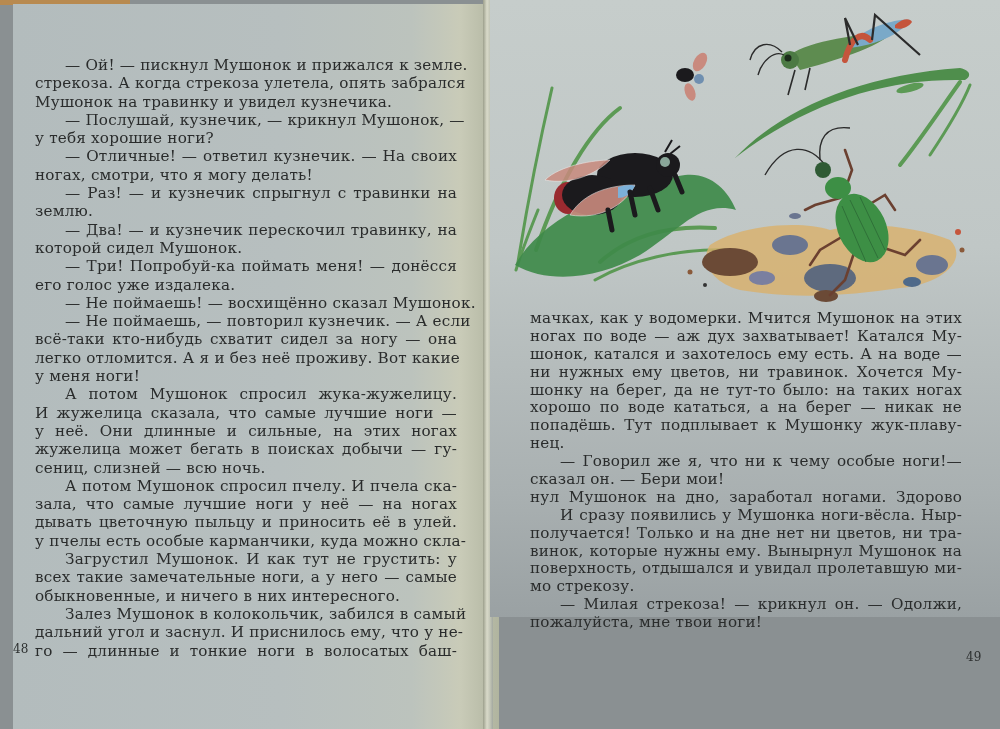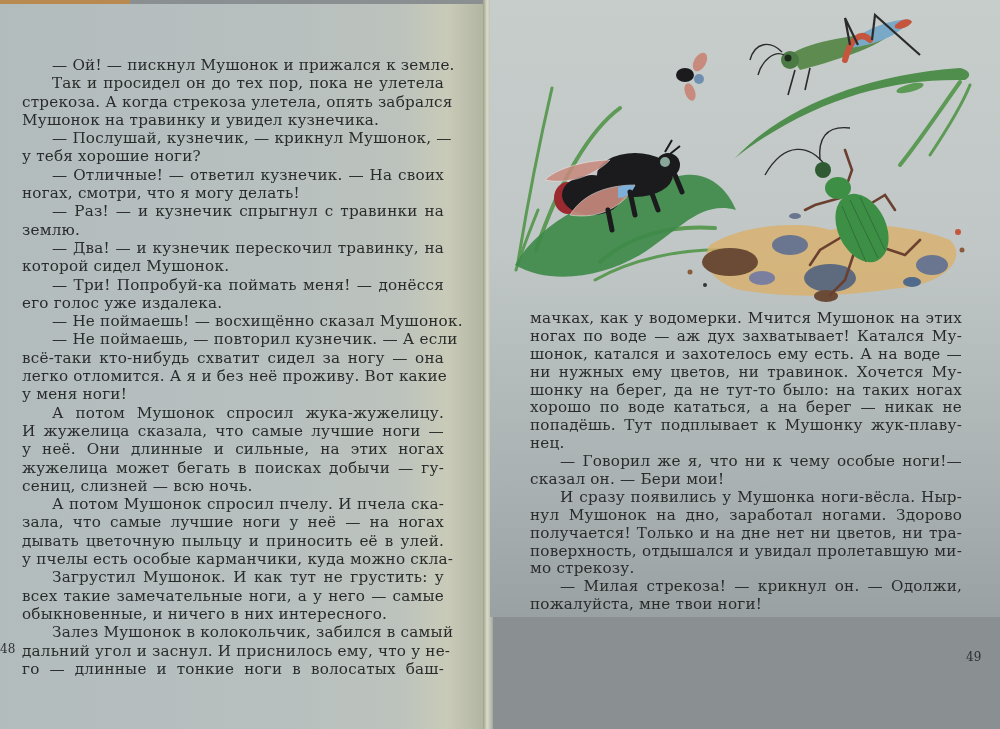--- a/index.html
+++ b/index.html
@@ -1,18 +1,18 @@
 <!DOCTYPE html>
 <html><head>
   <meta charset="utf-8">
   <style>
     html, body { margin:0; padding:0; }
     body { width:1000px; height:729px; overflow:hidden; background:#8a9092; position:relative; font-family:"DejaVu Serif", serif; }
     .top-strip { position:absolute; left:0; top:0; width:130px; height:5px; background:#b88a50; }
-    .page-left { position:absolute; left:0; top:4px; width:486px; height:725px;
+    .page-left { position:absolute; left:13px; top:4px; width:486px; height:725px;
       background:linear-gradient(90deg,#b3bcbd 0%,#b7bfbf 55%,#bcc3bd 82%,#c9cbb8 92%,#b0b49f 100%); }
     .gutter { position:absolute; left:483px; top:0; width:10px; height:729px;
       background:linear-gradient(90deg,#9c9f8c,#d9dac9 40%,#c2c5b6 70%,#a3a8a0); }
     .page-right { position:absolute; left:490px; top:0; width:510px; height:617px;
       background:linear-gradient(180deg,#c6cdcb 0%,#c0c7c6 40%,#a9b0b1 80%,#9aa1a3 100%); }
     .text-block { position:absolute; color:#2a2c2c; font-size:15.2px; letter-spacing:0.2px; }
     .text-block .ln { height:18.3px; line-height:18.3px; white-space:nowrap; text-align:justify; text-align-last:justify; }
     .text-block .ln.last { text-align-last:left; }
     .text-block .ln.indent { padding-left:30px; }
     .left-text { left:22px; top:52px; width:422px; }
@@ -22,21 +22,20 @@
     .illus { position:absolute; left:500px; top:0; width:500px; height:320px; }
   </style>
 </head>
 <body>
 
 <div class="top-strip"></div>
 
 <div class="page-left">
   <div class="text-block left-text" id="left-text">
       <div class="ln indent last">— Ой! — пискнул Мушонок и прижался к земле.</div>
-      <div class="ln indent">Так и просидел он до тех пор, пока не улетела</div>
       <div class="ln">стрекоза. А когда стрекоза улетела, опять забрался</div>
       <div class="ln last">Мушонок на травинку и увидел кузнечика.</div>
       <div class="ln indent">— Послушай, кузнечик, — крикнул Мушонок, —</div>
       <div class="ln last">у тебя хорошие ноги?</div>
       <div class="ln indent">— Отличные! — ответил кузнечик. — На своих</div>
       <div class="ln last">ногах, смотри, что я могу делать!</div>
       <div class="ln indent">— Раз! — и кузнечик спрыгнул с травинки на</div>
       <div class="ln last">землю.</div>
       <div class="ln indent">— Два! — и кузнечик перескочил травинку, на</div>
       <div class="ln last">которой сидел Мушонок.</div>
@@ -154,20 +153,21 @@
     <div class="ln">мачках, как у водомерки. Мчится Мушонок на этих</div>
     <div class="ln">ногах по воде — аж дух захватывает! Катался Му-</div>
     <div class="ln">шонок, катался и захотелось ему есть. А на воде —</div>
     <div class="ln">ни нужных ему цветов, ни травинок. Хочется Му-</div>
     <div class="ln">шонку на берег, да не тут-то было: на таких ногах</div>
     <div class="ln">хорошо по воде кататься, а на берег — никак не</div>
     <div class="ln">попадёшь. Тут подплывает к Мушонку жук-плаву-</div>
     <div class="ln last">нец.</div>
     <div class="ln indent">— Говорил же я, что ни к чему особые ноги!—</div>
     <div class="ln last">сказал он. — Бери мои!</div>
+    <div class="ln">нул Мушонок на дно, заработал ногами. Здорово</div>
     <div class="ln indent">И сразу появились у Мушонка ноги-вёсла. Ныр-</div>
-    <div class="ln">нул Мушонок на дно, заработал ногами. Здорово</div>
     <div class="ln">получается! Только и на дне нет ни цветов, ни тра-</div>
+    <div class="ln">винок, которые нужны ему. Вынырнул Мушонок на</div>
     <div class="ln">поверхность, отдышался и увидал пролетавшую ми-</div>
     <div class="ln last">мо стрекозу.</div>
     <div class="ln indent">— Милая стрекоза! — крикнул он. — Одолжи,</div>
     <div class="ln last">пожалуйста, мне твои ноги!</div>
   </div>
 
 </body></html>

